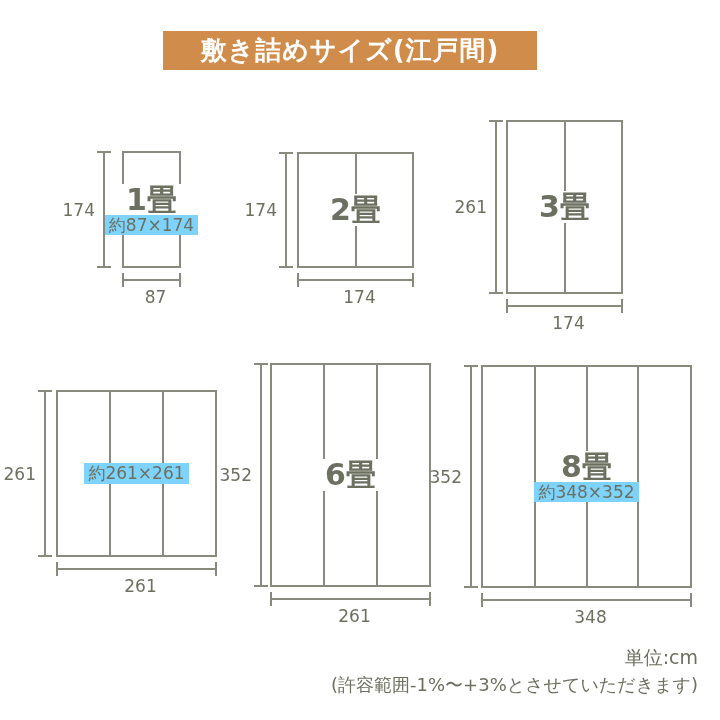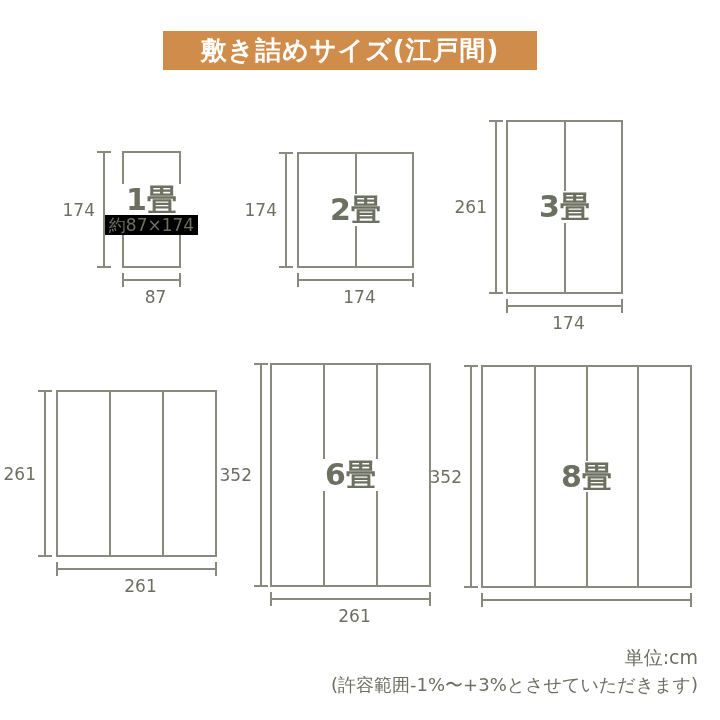--- a/index.html
+++ b/index.html
@@ -42,21 +42,21 @@
   }
   .labels{
     position:absolute;inset:0;z-index:2;
     display:flex;flex-direction:column;align-items:center;justify-content:center;
   }
   .jo{
     background:#ffffff;padding:0 5px;font-size:30px;font-weight:bold;
     line-height:1.05;color:var(--text);white-space:nowrap;
   }
   .sz{
-    background:#000000;padding:0 4px;font-size:17px;line-height:1.2;
+    background:#7dd3fc;padding:0 4px;font-size:17px;line-height:1.2;
     color:var(--text);white-space:nowrap;
   }
 
   
   .vmeas{
     position:absolute;top:0;bottom:0;width:2px;background:var(--line);
     left:calc(-1 * var(--vgap) - 2px);
   }
   .vmeas::before,.vmeas::after{
     content:"";position:absolute;left:-6px;width:14px;height:2px;background:var(--line);
@@ -139,20 +139,21 @@
   </div>
 
   <div class="diagram d4">
     <div class="vmeas"></div>
     <div class="vdim">261</div>
     <div class="rect">
         <div class="divider" style="left: 33.3333%;"></div>
         <div class="divider" style="left: 66.6667%;"></div>
       </div>
     <div class="labels">
+      <div class="sz">約261×261</div>
     </div>
     <div class="hmeas"></div>
     <div class="hdim">261</div>
   </div>
 
   <div class="diagram d5">
     <div class="vmeas"></div>
     <div class="vdim">352</div>
     <div class="rect">
         <div class="divider" style="left: 33.3333%;"></div>
@@ -168,22 +169,24 @@
   <div class="diagram d6">
     <div class="vmeas"></div>
     <div class="vdim">352</div>
     <div class="rect">
         <div class="divider" style="left: 25%;"></div>
         <div class="divider" style="left: 50%;"></div>
         <div class="divider" style="left: 75%;"></div>
       </div>
     <div class="labels">
       <div class="jo">8畳</div>
+      <div class="sz">約348×352</div>
     </div>
     <div class="hmeas"></div>
+    <div class="hdim">348</div>
   </div>
 
   <div class="footer">
     <div class="unit">単位:cm</div>
     <div class="tol">(許容範囲-1%〜+3%とさせていただきます)</div>
   </div>
 
 </div>
 
 </body></html>

